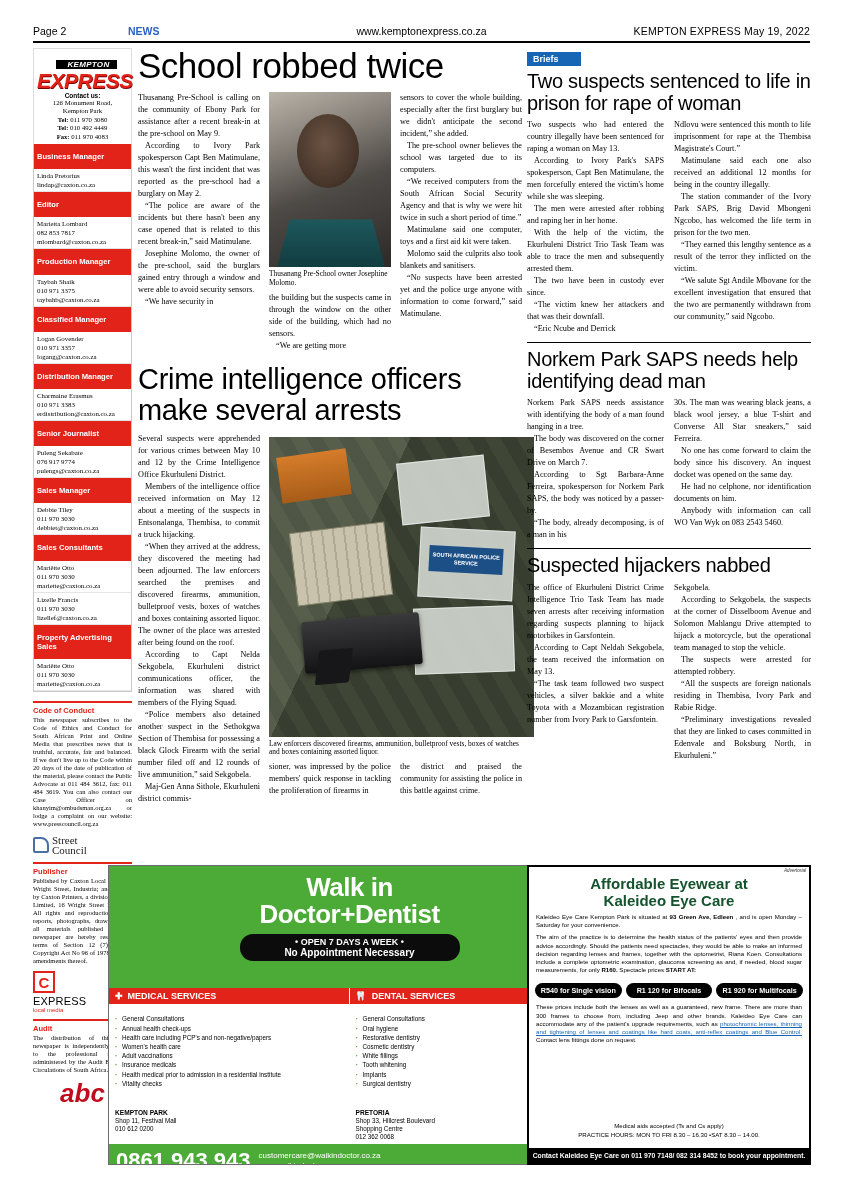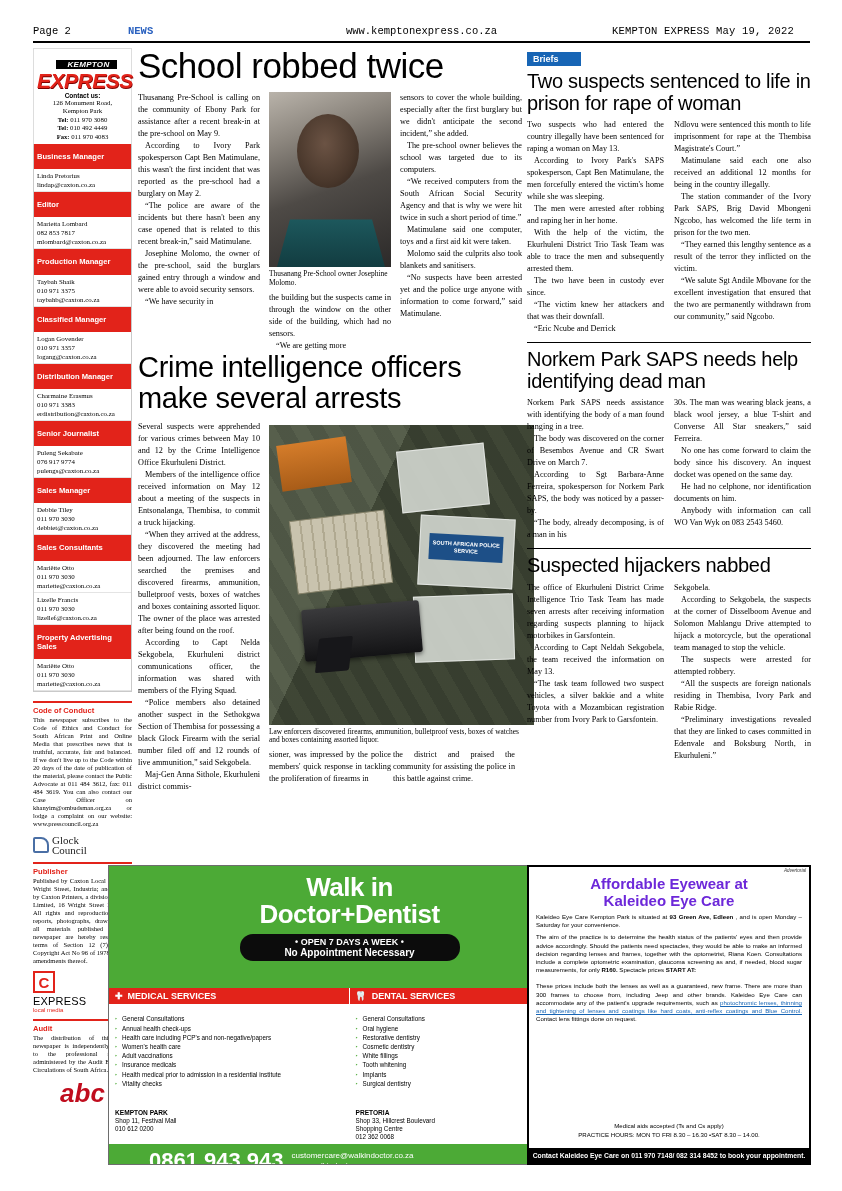--- a/index.html
+++ b/index.html
@@ -10,26 +10,26 @@
     font-family: "Liberation Serif", serif;
     color: #000;
     position: relative;
     overflow: hidden;
   }
   .page { position:absolute; left:0; top:0; width:842px; height:1191px; background:#fff; }
 
   
   .topbar {
     position:absolute; left:33px; top:25px; width:777px; height:18px;
-    font-family:Liberation Mono, monospace; font-size:10.5px; color:#000;
+    font-family:Liberation Sans, sans-serif; font-size:10.5px; color:#000;
   }
   .topbar .pageno { position:absolute; left:0; top:0; }
   .topbar .section { position:absolute; left:95px; top:0; color:#2b62c0; font-weight:bold; }
   .topbar .url { position:absolute; left:50%; top:0; transform:translateX(-50%); }
-  .topbar .masthead-right { position:absolute; right:16px; top:0; letter-spacing:.2px; }
+  .topbar .masthead-right { position:absolute; right:0; top:0; letter-spacing:.2px; }
   .topbar .rule { position:absolute; left:0; top:16px; width:777px; height:2px; background:#000; }
 
   
   .rail { position:absolute; left:33px; top:48px; width:99px; }
   .logo-box { width:99px; background:#fff; border:1px solid #ddd; border-bottom:none; padding:4px 3px 3px; text-align:center; }
   .logo-kempton {
     font-family:"Liberation Sans", sans-serif; font-weight:bold; font-style:italic;
     font-size:8px; color:#fff; background:#000; display:inline-block; padding:0 8px 0 12px;
     letter-spacing:.3px; position:relative; left:4px;
   }
@@ -155,33 +155,33 @@
   .ac-head { background:#e2231a; color:#fff; font-family:"Liberation Sans", sans-serif;
     font-weight:bold; font-size:9px; padding:3px 6px; display:flex; align-items:center; gap:5px; }
   .ac-head.teal { background:#e2231a; }
   .ac-list { font-family:"Liberation Sans", sans-serif; font-size:6.3px; line-height:9.2px; padding:4px 6px; }
   .ac-list li { list-style:none; position:relative; padding-left:7px; }
   .ac-list li::before { content:"‣"; position:absolute; left:0; color:#4caa36; }
   .ad-addr { display:flex; font-family:"Liberation Sans", sans-serif; font-size:6.3px; line-height:8px; }
   .ad-addr .blk { width:50%; padding:3px 6px; }
   .ad-addr b { font-size:6.6px; }
   .ad-phone { background:#4caa36; color:#fff; display:flex; align-items:center; gap:8px; padding:4px 7px; }
-  .ad-phone .num { font-family:"Liberation Sans", sans-serif; font-weight:bold; font-size:22px;margin-left:33px; }
+  .ad-phone .num { font-family:"Liberation Sans", sans-serif; font-weight:bold; font-size:22px; }
   .ad-phone .web { font-family:"Liberation Sans", sans-serif; font-size:8px; line-height:10px; }
   .ad-phone .social { margin-left:auto; display:flex; gap:3px; }
   .sq { width:13px; height:13px; background:#fff; color:#4caa36; font-family:"Liberation Sans", sans-serif;
         font-weight:bold; font-size:10px; text-align:center; line-height:13px; border-radius:2px; }
 
   .ad-right {
     position:absolute; left:527px; top:865px; width:284px; height:300px;
     border:2px solid #000; background:#fff; overflow:hidden;
   }
   .adv-label { position:absolute; right:3px; top:1px; font-family:"Liberation Sans", sans-serif;
     font-size:4.6px; font-style:italic; color:#333; }
-  .ar-title { color:#6d28d9; font-family:"Liberation Sans", sans-serif; font-weight:bold;
+  .ar-title { color:#14532d; font-family:"Liberation Sans", sans-serif; font-weight:bold;
     font-size:15px; line-height:17px; text-align:center; padding:8px 6px 2px; }
   .ar-body { font-family:"Liberation Sans", sans-serif; font-size:6.1px; line-height:8.2px;
     padding:2px 7px; text-align:justify; }
   .ar-body p { margin:0 0 4px; }
   .price-row { display:flex; gap:4px; padding:3px 6px; }
   .price { flex:1; background:#000; color:#fff; border-radius:9px; text-align:center;
     font-family:"Liberation Sans", sans-serif; font-weight:bold; font-size:7.2px; padding:3px 0; }
   .ar-foot { font-family:"Liberation Sans", sans-serif; font-size:6.1px; line-height:8.4px;
     text-align:center; padding:2px 6px; }
   .ar-bar { background:#000; color:#fff; font-family:"Liberation Sans", sans-serif;
@@ -285,21 +285,21 @@
       </div>
 
     <div class="coc">
       <h4>Code of Conduct</h4>
       <p>This newspaper subscribes to the Code of Ethics and Conduct for South African Print and Online Media that prescribes news that is truthful, accurate, fair and balanced. If we don't live up to the Code within 20 days of the date of publication of the material, please contact the Public Advocate at 011 484 3612, fax: 011 484 3619. You can also contact our Case Officer on khanyim@ombudsman.org.za or lodge a complaint on our website: www.presscouncil.org.za</p>
     </div>
 
     <div class="presscouncil">
       <div class="pc-mark"></div>
       <div class="pc-text">
-        <div>Glock</div>
+        <div>Street</div>
         <div>Council</div>
       </div>
     </div>
 
     <div class="pub">
       <h4>Publisher</h4>
       <p>Published by Caxton Local Media, 9 Wright Street, Industria; and printed by Caxton Printers, a division of CTP Limited, 16 Wright Street Industria. All rights and reproduction of all reports, photographs, drawings and all materials published in this newspaper are hereby reserved in terms of Section 12 (7) of the Copyright Act No 96 of 1978 and any amendments thereof.</p>
     </div>
 
     <div class="caxton">
@@ -344,21 +344,21 @@
             <p class="first">sensors to cover the whole building, especially after the first burglary but we didn't anticipate the second incident,” she added.</p>
             <p>The pre-school owner believes the school was targeted due to its computers.</p>
             <p>“We received computers from the South African Social Security Agency and that is why we were hit twice in such a short period of time.”</p>
             <p>Matimulane said one computer, toys and a first aid kit were taken.</p>
             <p>Molomo said the culprits also took blankets and sanitisers.</p>
             <p>“No suspects have been arrested yet and the police urge anyone with information to come forward,” said Matimulane.</p>
           </div>
       </div>
     </div>
 
-    <h1 class="head2" style="margin-top:0">Crime intelligence officers make several arrests</h1>
+    <h1 class="head2" style="margin-top:12px">Crime intelligence officers make several arrests</h1>
 
     <div class="art1">
       <div class="c">
         <div class="bodytxt" id="s-col1">
             <p class="first">Several suspects were apprehended for various crimes between May 10 and 12 by the Crime Intelligence Office Ekurhuleni District.</p>
             <p>Members of the intelligence office received information on May 12 about a meeting of the suspects in Entsonalanga, Thembisa, to commit a truck hijacking.</p>
             <p>“When they arrived at the address, they discovered the meeting had been adjourned. The law enforcers searched the premises and discovered firearms, ammunition, bulletproof vests, boxes of watches and boxes containing assorted liquor. The owner of the place was arrested after being found on the roof.</p>
             <p>According to Capt Nelda Sekgobela, Ekurhuleni district communications officer, the information was shared with members of the Flying Squad.</p>
             <p>“Police members also detained another suspect in the Sethokgwa Section of Thembisa for possessing a black Glock Firearm with the serial number filed off and 12 rounds of live ammunition,” said Sekgobela.</p>
             <p>Maj-Gen Anna Sithole, Ekurhuleni district commis-</p>
@@ -369,21 +369,21 @@
           <div class="pw-table"></div>
           <div class="pw-orange"></div>
           <div class="pw-pills"></div>
           <div class="pw-bag b1"></div>
           <div class="pw-bag b2"></div>
           <div class="pw-blue">SOUTH AFRICAN POLICE SERVICE</div>
           <div class="pw-bag b3"></div>
           <div class="pw-gun"></div>
         </div>
         <div class="caption">Law enforcers discovered firearms, ammunition, bulletproof vests, boxes of watches and boxes containing assorted liquor.</div>
-        <div style="display:flex; gap:2px; margin-top:4px">
+        <div style="display:flex; gap:9px; margin-top:4px">
           <div class="bodytxt" id="s-col2" style="width:122px">
               <p class="first">sioner, was impressed by the police members' quick response in tackling the proliferation of firearms in</p>
             </div>
           <div class="bodytxt" id="s-col3" style="width:122px">
               <p class="first">the district and praised the community for assisting the police in this battle against crime.</p>
             </div>
         </div>
       </div>
     </div>
   </div>
@@ -533,20 +533,25 @@
         <b>93 Green Ave, Edleen</b>
         <span>, and is open Monday – Saturday for your convenience.</span>
       </p>
       <p>
         <span>The aim of the practice is to determine the health status of the patients' eyes and then provide advice accordingly. Should the patients need spectacles, they would be able to make an informed decision regarding lenses and frames, together with the optometrist, Riana Koen. Consultations include a complete optometric examination, glaucoma screening as and, if needed, blood sugar measurements, for only</span>
         <b>R160.</b>
         <span>Spectacle prices</span>
         <b>START AT:</b>
       </p>
     </div>
+    <div class="price-row">
+      <div class="price">R540 for Single vision</div>
+      <div class="price">R1 120 for Bifocals</div>
+      <div class="price">R1 920 for Multifocals</div>
+    </div>
     <div class="ar-body">
       <p>
         <span>These prices include both the lenses as well as a guaranteed, new frame. There are more than 300 frames to choose from, including Jeep and other brands.</span>
         <span>Kaleideo Eye Care can accommodate any of the patient's upgrade requirements, such as</span>
         <span class="link">photochromic lenses, thinning and tightening of lenses and coatings like hard coats, anti-reflex coatings and Blue Control.</span>
         <span>Contact lens fittings done on request.</span>
       </p>
     </div>
     <div class="ar-foot" style="position:absolute; left:0; right:0; bottom:22px;">
       <div>Medical aids accepted (Ts and Cs apply)</div>

